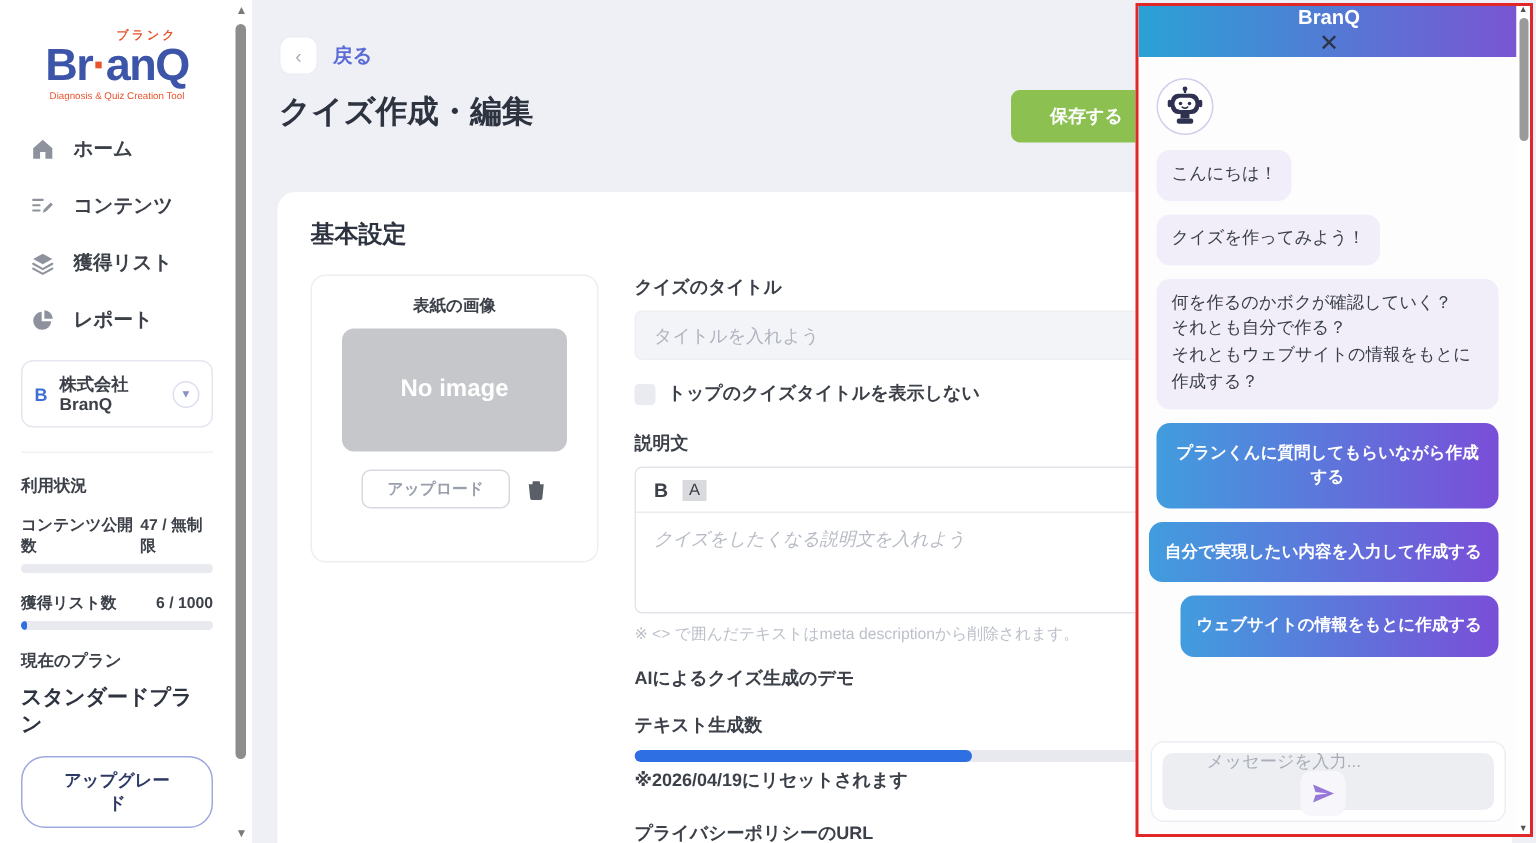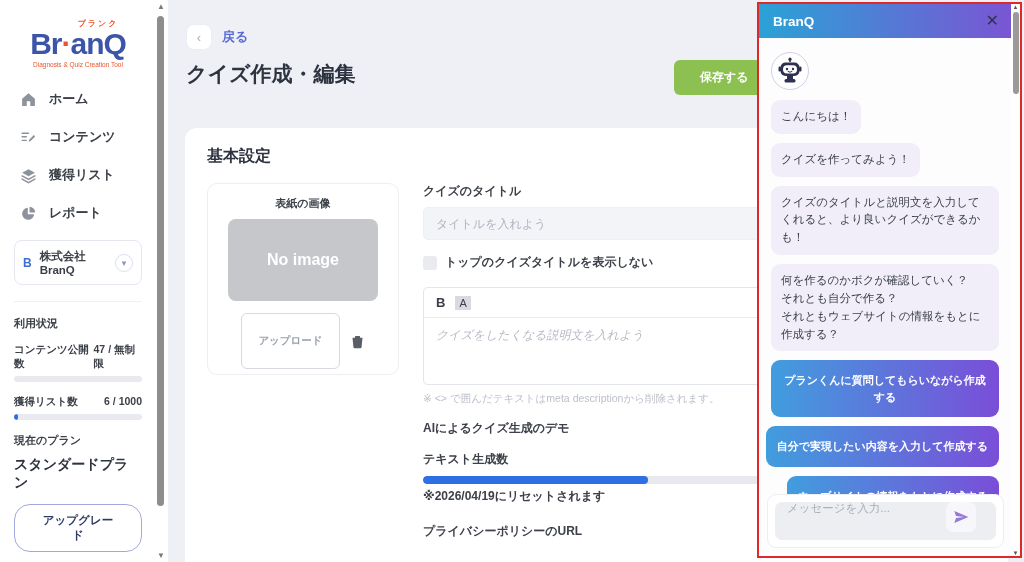--- a/index.html
+++ b/index.html
@@ -72,21 +72,21 @@
   .section-title { font-size:16px; font-weight:bold; color:#2e3340; margin-bottom:16px; }
   .form-row { display:flex; gap:24px; }
   .cover-card { width:192px; flex:none; border:1px solid #eceef2; border-radius:10px;
     padding:12px; text-align:center; height:192px; }
   .cover-label { font-size:11px; font-weight:bold; color:#3c4048; margin-bottom:8px; }
   .no-image { width:150px; height:82px; background:#c5c7cb; border-radius:8px;
     margin:0 auto 12px; display:flex; align-items:center; justify-content:center;
     color:#fff; font-weight:bold; font-size:16px; }
   .cover-controls { display:flex; align-items:center; justify-content:center; gap:10px; }
   .upload-btn { border:1px solid #d6d9e0; background:#fff; color:#9aa0ab;
-    font-size:10.5px; font-weight:bold; border-radius:6px; padding:20px 16px;
+    font-size:10.5px; font-weight:bold; border-radius:6px; padding:5px 16px;
     cursor:pointer; font-family:inherit; }
   .trash-btn { cursor:pointer; display:flex; }
   .trash-btn svg { width:15px; height:15px; fill:#5a5e66; }
   .fields { flex:1; min-width:0; }
   .f-label { font-size:12px; font-weight:bold; color:#3c4048; margin-bottom:7px; }
   .text-input { width:100%; background:#f3f4f7; border:1px solid #eeeff3;
     border-radius:5px; height:33px; padding:0 12px; font-size:12px; color:#474c58;
     font-family:inherit; }
   .text-input::placeholder { color:#aeb3bf; }
   .check-row { display:flex; align-items:center; gap:8px; margin:14px 0 16px; }
@@ -106,21 +106,21 @@
   .gen-track { height:8px; background:#e8e9ee; border-radius:4px; margin:8px 0 4px;
     overflow:hidden; }
   .gen-fill { height:100%; background:#2f6fe4; border-radius:4px; }
   .mt14 { margin-top:14px; } .mt18 { margin-top:18px; }
 
   
   .chat { position:absolute; left:757px; top:2px; width:265px; height:556px;
     background:#fdfdfe; border:2px solid #e12727; z-index:5; overflow:hidden; }
   .chat-header { height:34px; display:flex; align-items:center;
     justify-content:space-between; padding:0 12px 0 14px; margin-right:9px;
-    background:linear-gradient(90deg,#2aa2d6,#7a55d3); }
+    background:linear-gradient(90deg,#2aa2d6,#7a55d3);flex-direction:column; }
   .chat-title { color:#fff; font-weight:bold; font-size:13.5px; }
   .chat-close { color:#2e3447; font-size:16px; font-weight:bold; cursor:pointer;
     line-height:1; }
   .chat-body { padding:14px 12px 0 12px; margin-right:9px; }
   .bot-avatar { width:38px; height:38px; border:1px solid #d4cdeb; border-radius:50%;
     background:#fff; display:flex; align-items:center; justify-content:center;
     margin-bottom:10px; }
   .bubble { background:#f1eef9; border-radius:9px; padding:8px 10px; font-size:11.5px;
     color:#3a3f4a; line-height:1.55; margin-bottom:9px; width:fit-content;
     max-width:100%; white-space:pre-line; }
@@ -128,21 +128,21 @@
   .action-btn { background:linear-gradient(90deg,#419dde,#7a4ed8); color:#fff;
     border:none; border-radius:9px; font-size:11px; font-weight:bold;
     padding:12px 11px; line-height:1.5; cursor:pointer; text-align:center;
     font-family:inherit; }
   .action-btn.a1 { width:100%; }
   .action-btn.a2 { align-self:flex-end; white-space:nowrap; }
   .action-btn.a3 { align-self:flex-end; white-space:nowrap; }
   .chat-footer { position:absolute; left:8px; right:16px; bottom:8px; background:#fff;
     border:1px solid #eceef3; border-radius:9px; padding:7px; }
   .msg-input-wrap { background:#eceef2; border-radius:7px; height:38px; display:flex;
-    align-items:flex-start; padding:0 20px 0 12px; }
+    align-items:center; padding:0 20px 0 12px;flex-direction:column; }
   .msg-input { flex:1; background:transparent; border:none; outline:none;
     font-size:11.5px; color:#474c58; font-family:inherit; min-width:0; }
   .msg-input::placeholder { color:#a8adb8; }
   .send-btn { width:30px; height:30px; background:#f7f6fb; border:none; border-radius:7px;
     display:flex; align-items:center; justify-content:center; cursor:pointer; flex:none; }
   .chat-scroll { position:absolute; right:0; top:0; width:9px; height:100%;
     background:#fff; }
   .chat-scroll .thumb { position:absolute; left:1.5px; top:8px; width:6px; height:82px;
     background:#9a9a9a; border-radius:3px; }
 </style>
@@ -251,20 +251,21 @@
 
         <div class="fields">
           <div class="f-label">クイズのタイトル</div>
           <input class="text-input" type="text" placeholder="タイトルを入れよう" style="">
 
           <div class="check-row">
             <span class="checkbox"></span>
             <span class="check-label">トップのクイズタイトルを表示しない</span>
           </div>
 
+          <div class="f-label">説明文</div>
           <div class="editor">
             <div class="editor-toolbar">
               <span class="tb-bold">B</span>
               <span class="tb-color">A</span>
             </div>
             <div class="editor-body">クイズをしたくなる説明文を入れよう</div>
           </div>
           <div class="meta-note">※ &lt;&gt; で囲んだテキストはmeta descriptionから削除されます。</div>
 
           <div class="bold-12">AIによるクイズ生成のデモ</div>
@@ -299,21 +300,20 @@
           <rect x="7" y="8.2" width="14" height="8.2" rx="4" fill="#fff"></rect>
           <circle cx="11" cy="12" r="1.2" fill="#2e3150"></circle>
           <circle cx="17" cy="12" r="1.2" fill="#2e3150"></circle>
           <path d="M12.2 14.4q1.8 1.4 3.6 0" stroke="#2e3150" stroke-width="1.1" fill="none" stroke-linecap="round"></path>
           <rect x="11" y="19" width="6" height="3" fill="#2e3150"></rect>
           <rect x="8.5" y="22" width="11" height="3.5" rx="1.5" fill="#2e3150"></rect>
         </svg>
       </div>
       <div class="bubble">こんにちは！</div>
       <div class="bubble">クイズを作ってみよう！</div>
-      <div class="bubble">クイズのタイトルと説明文を入力してくれると、より良いクイズができるかも！</div>
       <div class="bubble">何を作るのかボクが確認していく？
 それとも自分で作る？
 それともウェブサイトの情報をもとに作成する？</div>
       <div class="actions">
         <button class="action-btn a1">プランくんに質問してもらいながら作成する</button>
         <button class="action-btn a2">自分で実現したい内容を入力して作成する</button>
         <button class="action-btn a3">ウェブサイトの情報をもとに作成する</button>
       </div>
     </div>
     <div class="chat-footer">

